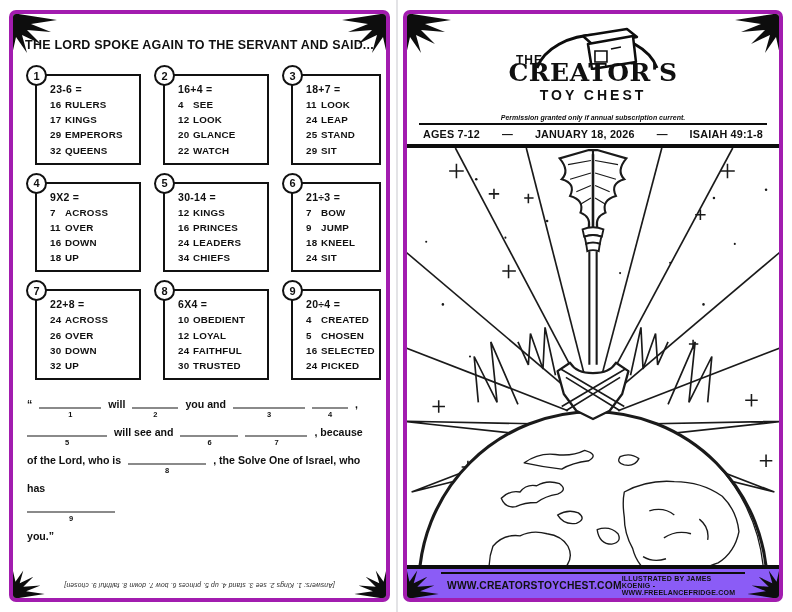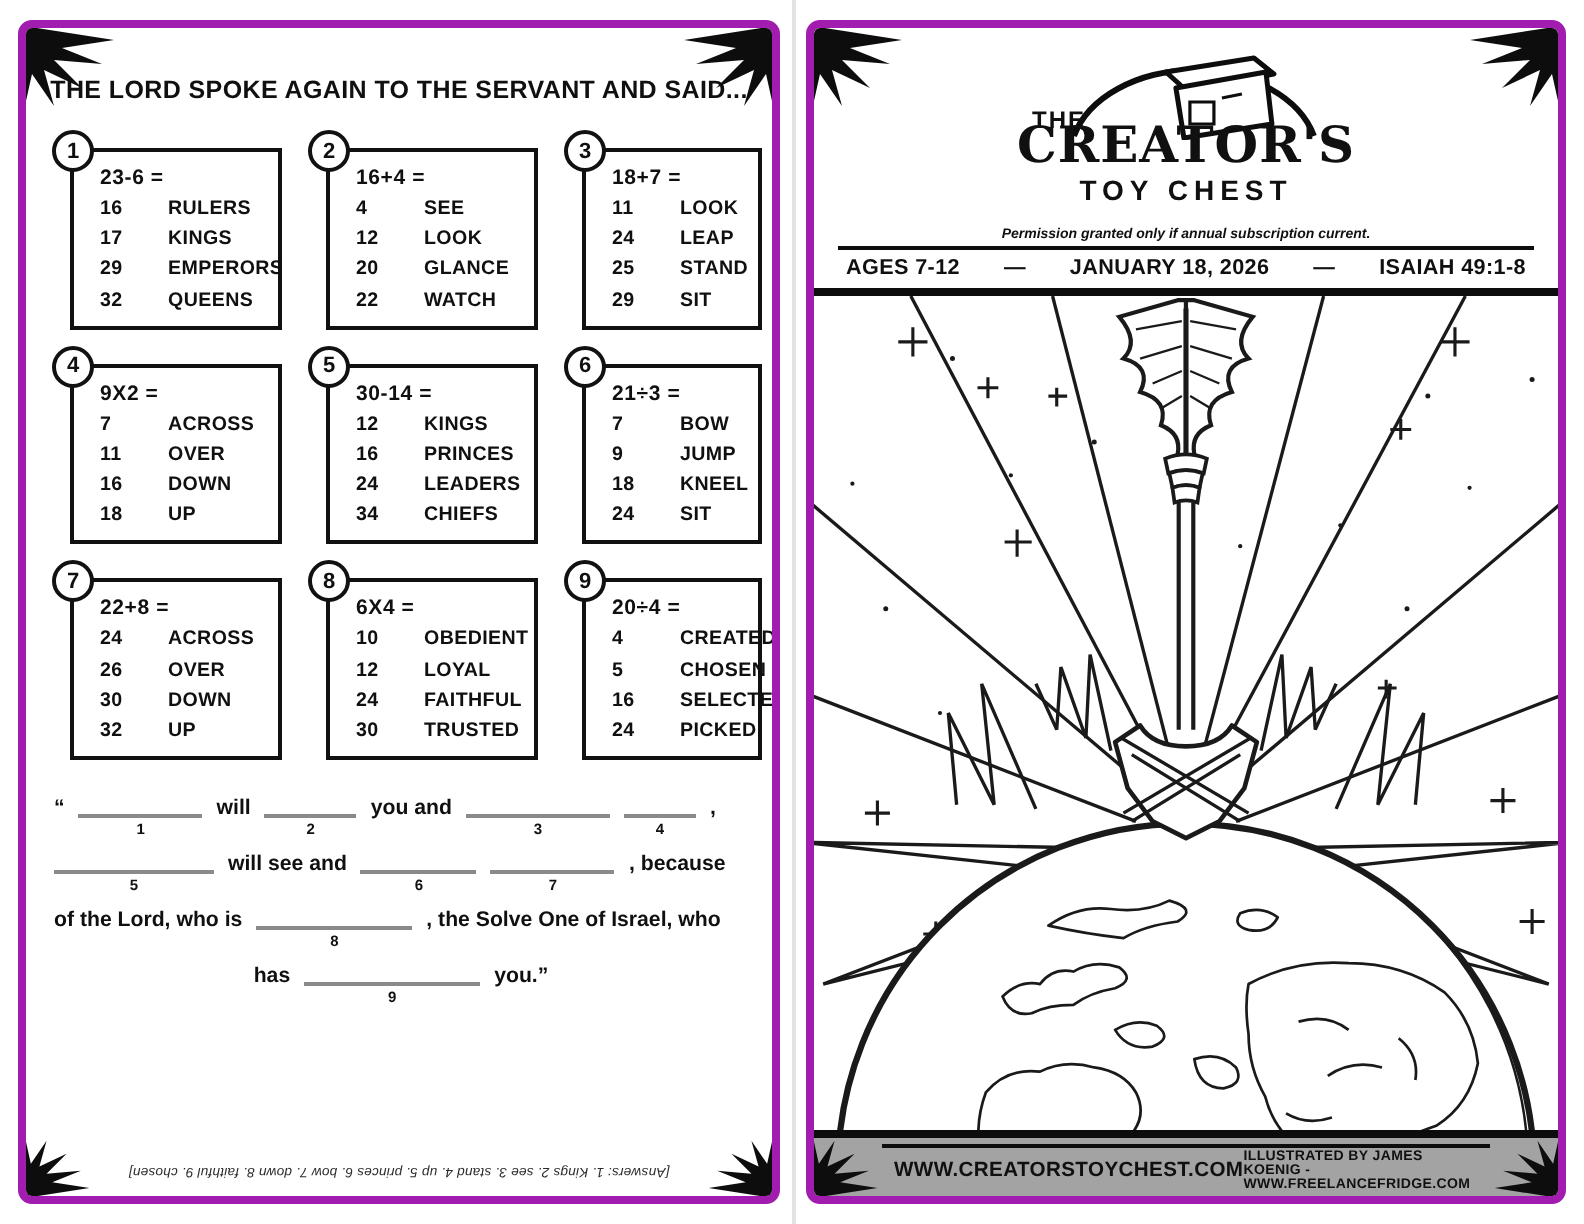--- a/index.html
+++ b/index.html
@@ -36,26 +36,26 @@
     display:grid; grid-template-columns:106px 106px 90px;
     column-gap:22px; row-gap:17px; margin:22px 0 0 22px;
   }
   .problem { position:relative; border:2px solid #111; padding:7px 4px 5px 13px; min-height:84px; background:#fff; }
   .pnum {
     position:absolute; top:-11px; left:-11px; width:21px; height:21px;
     border:2px solid #111; border-radius:50%; background:#fff;
     font-weight:800; font-size:11px; display:flex; align-items:center; justify-content:center;
   }
   .equation { font-weight:800; font-size:10.5px; margin-bottom:2px; letter-spacing:.3px; }
-  .opt { display:flex; gap:21px; font-weight:800; font-size:9.8px; line-height:1.55; letter-spacing:.2px; }
+  .opt { display:flex; gap:2px; font-weight:800; font-size:9.8px; line-height:1.55; letter-spacing:.2px; }
   .opt-value { min-width:13px; }
 
   .verse { margin:18px 12px 0 14px; font-weight:700; font-size:10.6px; }
   .verse-line { display:flex; align-items:flex-start; gap:7px; margin-bottom:7px; white-space:nowrap; }
-  .verse-line.center { justify-content:center; }
+  .verse-line.center { justify-content:center;flex-direction:column; }
   .verse-word { line-height:13px; }
   .blank { display:inline-flex; flex-direction:column; align-items:center; }
   .blank-line { width:100%; height:11px; border-bottom:2px solid #8a8a8a; }
   .blank-num { font-size:7.5px; font-weight:700; margin-top:1px; color:#111; }
 
   .answer-key {
     position:absolute; bottom:9px; left:0; right:0; text-align:center;
     transform:rotate(180deg); font-style:italic; font-weight:500;
     font-size:6.8px; color:#2b2b2b; letter-spacing:.1px;
   }
@@ -75,21 +75,21 @@
   .meta-rule { border-top:2px solid #0d0d0d; margin:2px 12px 0; }
   .meta-row {
     display:flex; justify-content:space-between; align-items:flex-start;
     padding:3px 16px 4px; font-weight:800; font-size:10.8px; letter-spacing:.2px;
   }
   .illus { position:relative; flex:1; min-height:0; background:#fff; }
   .illus svg { display:block; width:100%; height:100%; }
   .rp-footer {
     position:relative; border-top:4px solid #0d0d0d; height:33px;
     display:flex; align-items:center; justify-content:space-between;
-    padding:4px 44px 0 40px; background:#a3a3a3; z-index:2;
+    padding:4px 44px 0 40px; background:#8b5cf6; z-index:2;
   }
   .footer-rule { position:absolute; top:3px; left:34px; right:34px; border-top:2px solid #0d0d0d; }
   .website { font-weight:800; font-size:10.3px; letter-spacing:.2px; }
   .credit { font-weight:700; font-size:7px; letter-spacing:.2px; }
 </style>
 </head>
 <body>
 
 <div class="sheet">
 

